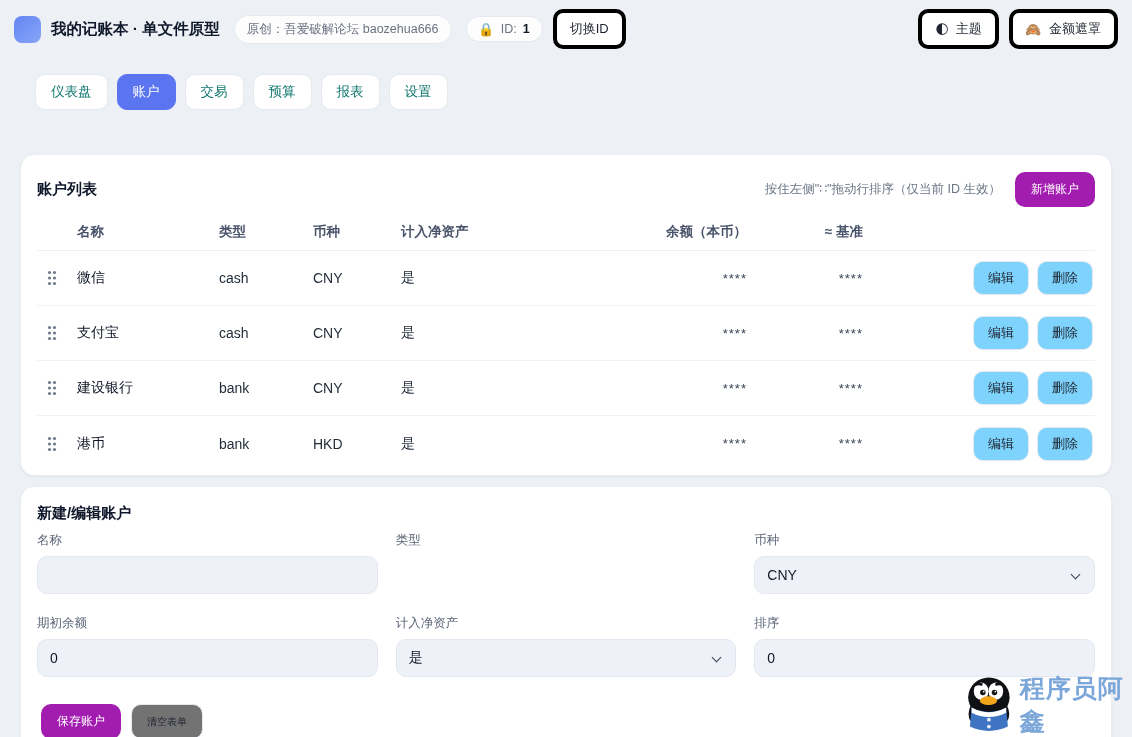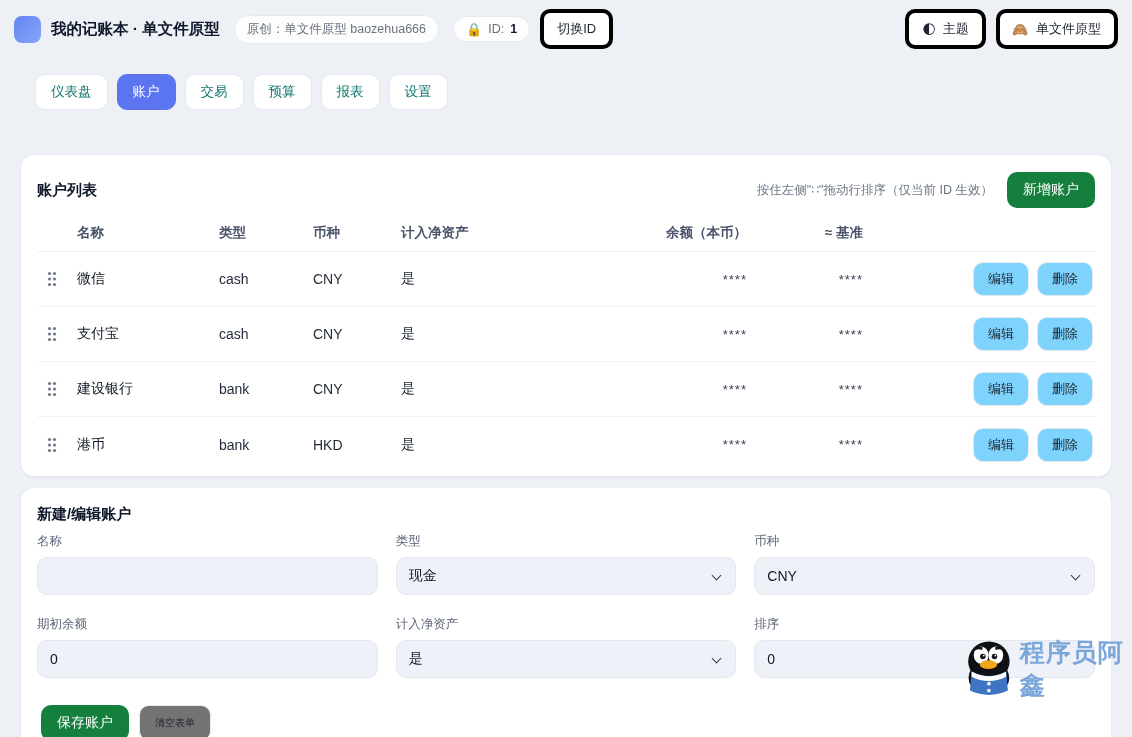--- a/index.html
+++ b/index.html
@@ -34,22 +34,22 @@
 
   
   .cards { margin:44px 20px 0 20px; }
   .card { background:#fff; border:1px solid #e9ecf2; border-radius:14px;
           box-shadow:0 1px 2px rgba(16,24,40,.05); }
   .card + .card { margin-top:10px; }
 
   .card-head { display:flex; align-items:center; padding:17px 16px 6px 16px; }
   .card-title { font-size:15px; font-weight:bold; color:#0f172a; }
   .hint { margin-left:auto; font-size:12.5px; color:#6b7686; }
-  .btn-primary { background:#15803d; color:#fff; border:none; border-radius:10px;
-                 padding:9px 16px; font-size:14px; cursor:pointer; margin-left:14px;
+  .btn-primary { background:#a21caf; color:#fff; border:none; border-radius:10px;
+                 padding:9px 16px; font-size:12px; cursor:pointer; margin-left:14px;
                  font-family:inherit; }
 
   
   .table { padding:0 16px 4px 16px; }
   .trow { display:grid;
           grid-template-columns:40px 142px 94px 88px 1fr 150px 116px 232px;
           align-items:center; }
   .thead { height:38px; font-size:13.5px; font-weight:bold; color:#49536a;
            border-bottom:1px solid #eef1f5; }
   .tr { height:55px; border-bottom:1px solid #f0f2f6; font-size:14px; color:#1f2937; }
@@ -73,48 +73,48 @@
   .select { display:flex; align-items:center; padding:0 12px; position:relative; cursor:pointer; }
   .chev { position:absolute; right:15px; top:14px; width:7px; height:7px;
           border-right:1.8px solid #374151; border-bottom:1.8px solid #374151;
           transform:rotate(45deg); }
   .form-actions { display:flex; gap:10px; padding:27px 16px 18px 16px; }
   .btn-secondary { background:#737373; border:1px solid #e4e8ef; border-radius:10px;
                    padding:9px 15px; font-size:10px; color:#1f2430; cursor:pointer;
                    font-family:inherit; }
 
   
-  .watermark { position:absolute; left:963px; top:636px; display:flex; align-items:center; gap:5px; }
+  .watermark { position:absolute; left:963px; top:672px; display:flex; align-items:center; gap:5px; }
   .wm-text { color:#7ba6d9; font-size:25px; font-weight:bold; letter-spacing:1px; }
 </style>
 </head>
 <body>
 
 <div class="topbar">
   <div class="logo"></div>
   <div class="app-title">我的记账本 · 单文件原型</div>
   <div class="pill">
-    <span>原创：单文件原型 baozehua666</span>
+    <span>原创：吾爱破解论坛 baozehua666</span>
   </div>
   <div class="pill">
     <span class="emoji">🔒</span>
     <span>ID:</span>
     <span class="id-num">1</span>
   </div>
   <button class="btn-ghost">
     <span>切换ID</span>
   </button>
   <div class="spacer"></div>
   <button class="btn-ghost">
     <span class="emoji">🌓</span>
     <span>主题</span>
   </button>
   <button class="btn-ghost">
     <span class="emoji">🙈</span>
-    <span>单文件原型</span>
+    <span>金额遮罩</span>
   </button>
 </div>
 
 <div class="tabs">
   <div class="tab">仪表盘</div>
   <div class="tab active">账户</div>
   <div class="tab">交易</div>
   <div class="tab">预算</div>
   <div class="tab">报表</div>
   <div class="tab">设置</div>
@@ -239,24 +239,20 @@
     <div class="card-head" style="padding-bottom:2px;">
       <div class="card-title">新建/编辑账户</div>
     </div>
     <div class="form-grid">
       <div class="field">
         <span class="field-label">名称</span>
         <input class="control" type="text" value="" style="">
       </div>
       <div class="field">
         <span class="field-label">类型</span>
-        <div class="control select">
-          <span>现金</span>
-          <span class="chev"></span>
-        </div>
       </div>
       <div class="field">
         <span class="field-label">币种</span>
         <div class="control select">
           <span>CNY</span>
           <span class="chev"></span>
         </div>
       </div>
       <div class="field">
         <span class="field-label">期初余额</span>

